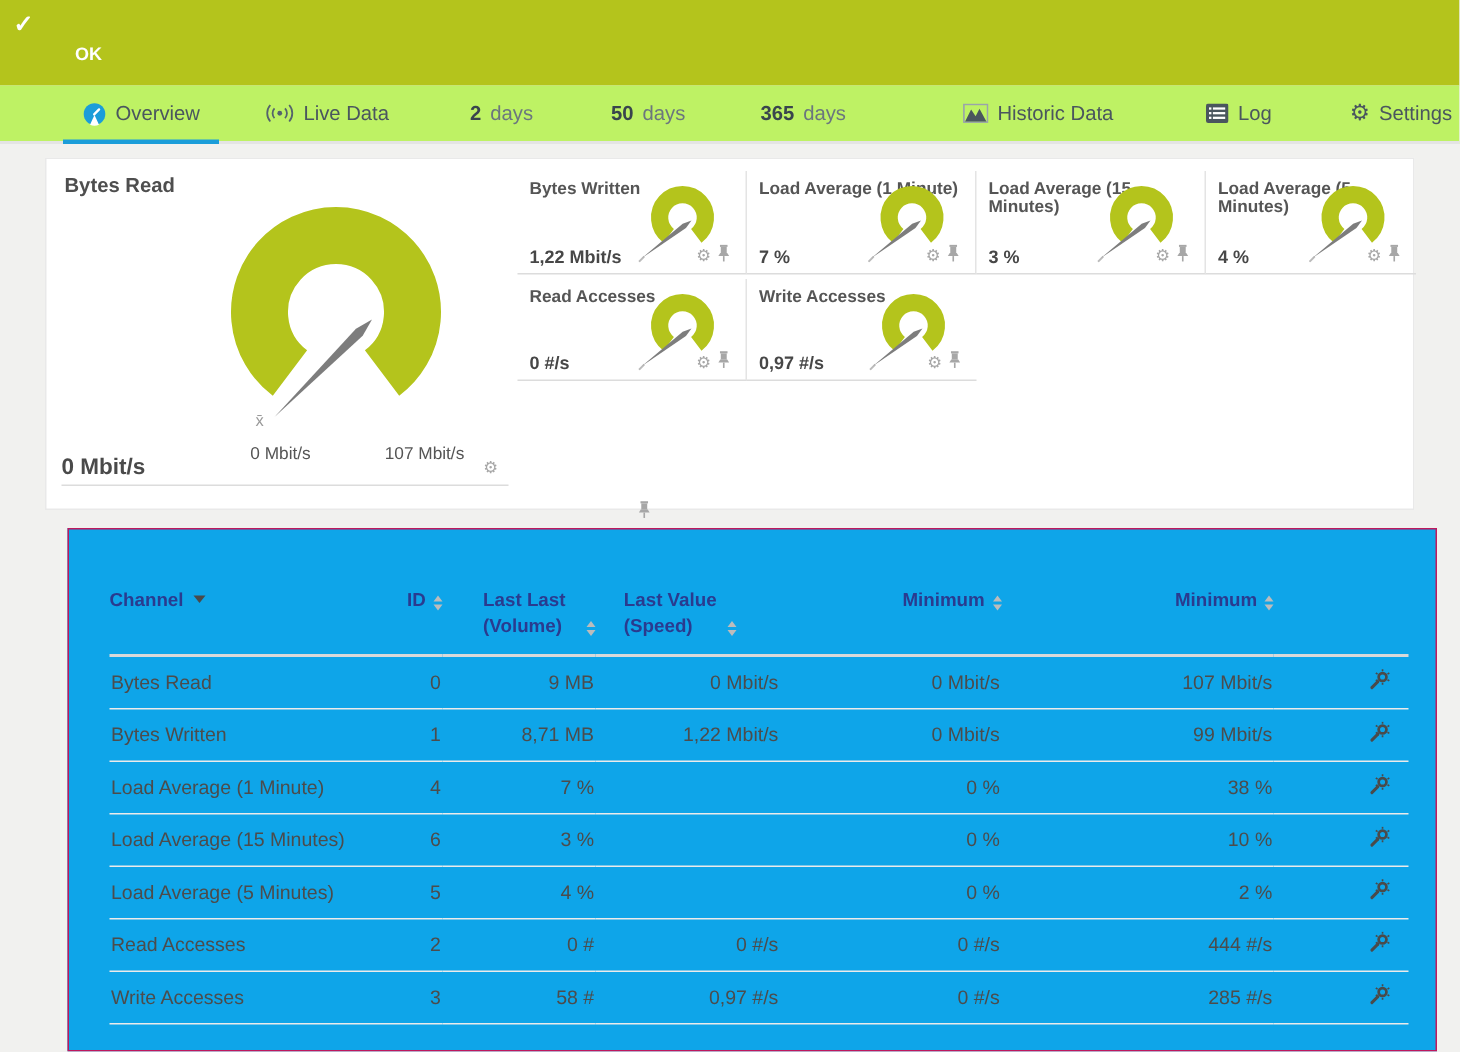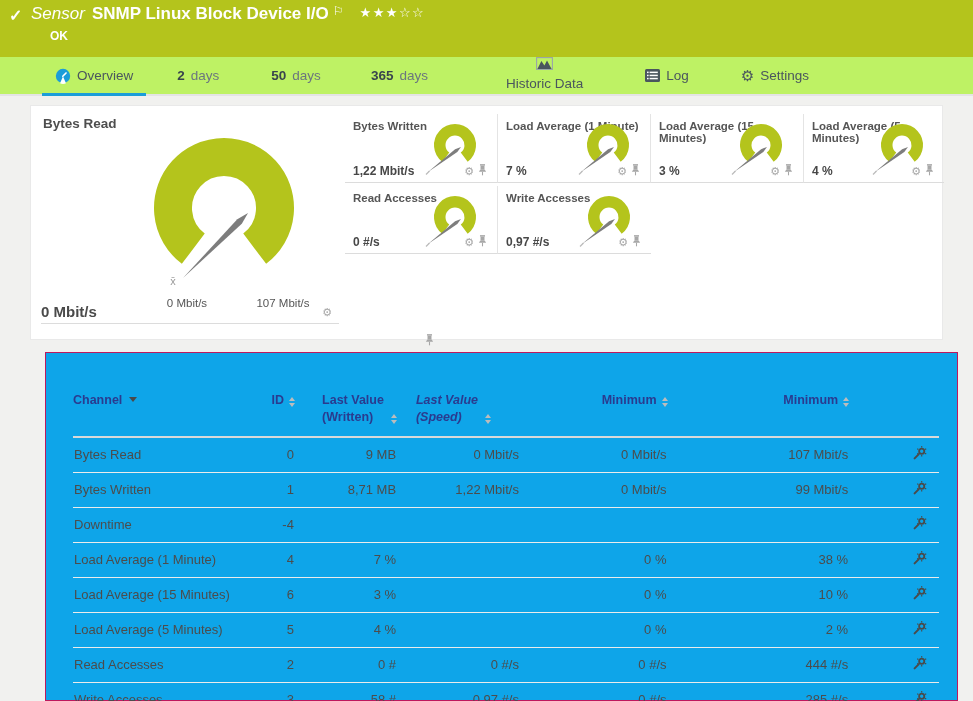--- a/index.html
+++ b/index.html
@@ -69,50 +69,61 @@
   td.iconcell{text-align:right;padding-right:12px}
   tbody tr:first-child td{border-top:none}
   tbody tr:last-child td{border-bottom:1px solid #ebebeb}
   .chset{display:inline-block;cursor:pointer}
 </style>
 </head>
 <body>
 
 <header class="sensor-header">
   <span class="check">✓</span>
-  <div class="title-line">
-    <span class="sensor-kind">Sensor</span><span class="sensor-title">SNMP Linux Block Device I/O</span><span class="flag">⚐</span><span class="stars"><span>★</span><span>★</span><span>★</span><span>☆</span><span>☆</span></span>
-  </div>
   <div class="status-line">OK</div>
 </header>
 
 <nav class="tab-bar">
     <div class="tab active" style="margin-right: 18px;">
       <span class="t-icon">
         <svg width="16" height="16" viewBox="0 0 16 16">
           <circle cx="8" cy="8" r="7.2" fill="#1b9dd9"></circle>
           <path d="M8 8.6 L5 15.2 A7.2 7.2 0 0 0 11 15.2 Z" fill="#fff"></path>
           <rect x="7.2" y="2.9" width="1.6" height="6.2" rx="0.8" fill="#fff" transform="rotate(45 8 8)"></rect>
         </svg>
       </span>
       <span class="lbl">Overview</span>
     </div>
+    <div class="tab" style="margin-right: 28px;">
+      <span class="t-icon">
+        <svg width="19" height="13" viewBox="0 0 19 13">
+          <g fill="none" stroke="#55636c" stroke-width="1.2">
+            <path d="M6 3.3 A4.6 4.6 0 0 0 6 9.7"></path>
+            <path d="M3.2 1 A8.4 8.4 0 0 0 3.2 12"></path>
+            <path d="M13 3.3 A4.6 4.6 0 0 1 13 9.7"></path>
+            <path d="M15.8 1 A8.4 8.4 0 0 1 15.8 12"></path>
+          </g>
+          <circle cx="9.5" cy="6.5" r="1.6" fill="#55636c"></circle>
+        </svg>
+      </span>
+      <span class="lbl">Live Data</span>
+    </div>
     <div class="tab" style="margin-right: 26px;">
       <span class="num">2</span>
       <span class="lbl-light">days</span>
     </div>
     <div class="tab" style="margin-right: 24px;">
       <span class="num">50</span>
       <span class="lbl-light">days</span>
     </div>
     <div class="tab" style="margin-right: 52px;">
       <span class="num">365</span>
       <span class="lbl-light">days</span>
     </div>
-    <div class="tab" style="margin-right: 36px; flex-direction: column;">
+    <div class="tab" style="margin-right: 36px;">
       <span class="t-icon">
         <svg width="17" height="13" viewBox="0 0 17 13">
           <rect x="0.6" y="0.6" width="15.8" height="11.8" fill="none" stroke="#9aa4aa" stroke-width="1.1"></rect>
           <path d="M1.4 12 L5.4 4 L8.4 8.5 L11 3.5 L15.6 12 Z" fill="#4a565e"></path>
         </svg>
       </span>
       <span class="lbl">Historic Data</span>
     </div>
     <div class="tab" style="margin-right: 26px;">
       <span class="t-icon">
@@ -296,25 +307,25 @@
         <col style="width:176px">
         <col style="width:87px">
     </colgroup>
     <thead>
         <tr>
           <th class="left"><span class="th-lbl">Channel</span><span class="caret"></span></th>
           <th><span class="th-lbl">ID</span><span class="sort">
               <i class="s-up"></i>
               <i class="s-dn"></i>
             </span></th>
-          <th><span class="th-lbl wrapped">Last Value (Written)</span><span class="sort">
+          <th><span class="th-lbl wrapped">Last Last (Volume)</span><span class="sort">
               <i class="s-up"></i>
               <i class="s-dn"></i>
             </span></th>
-          <th style="padding-right: 29px; font-style: italic;"><span class="th-lbl wrapped">Last Value (Speed)</span><span class="sort">
+          <th style="padding-right: 29px;"><span class="th-lbl wrapped">Last Value (Speed)</span><span class="sort">
               <i class="s-up"></i>
               <i class="s-dn"></i>
             </span></th>
           <th><span class="th-lbl">Minimum</span><span class="sort">
               <i class="s-up"></i>
               <i class="s-dn"></i>
             </span></th>
           <th><span class="th-lbl">Minimum</span><span class="sort">
               <i class="s-up"></i>
               <i class="s-dn"></i>
@@ -361,42 +372,20 @@
                     <line x1="12" y1="7.2" x2="13.2" y2="7.9"></line>
                     <line x1="8.7" y1="9.1" x2="8.7" y2="10.5"></line>
                     <line x1="5.4" y1="7.2" x2="4.2" y2="7.9"></line>
                     <line x1="5.4" y1="3.4" x2="4.2" y2="2.7"></line>
                   </g>
                 </g>
                 <line x1="1.6" y1="12.4" x2="5.6" y2="8.4" stroke="#4a4a4a" stroke-width="2" stroke-linecap="round"></line>
               </svg></span></td>
         </tr>
         <tr>
-          <td class="left">Downtime</td>
-          <td>-4</td>
-          <td></td>
-          <td></td>
-          <td></td>
-          <td></td>
-          <td class="iconcell"><span class="chset"><svg width="14" height="14" viewBox="0 0 14 14">
-                <g stroke="#4a4a4a" fill="none">
-                  <circle cx="8.7" cy="5.3" r="2.6" stroke-width="1.8"></circle>
-                  <g stroke-width="1.1">
-                    <line x1="8.7" y1="1.5" x2="8.7" y2="0.1"></line>
-                    <line x1="12" y1="3.4" x2="13.2" y2="2.7"></line>
-                    <line x1="12" y1="7.2" x2="13.2" y2="7.9"></line>
-                    <line x1="8.7" y1="9.1" x2="8.7" y2="10.5"></line>
-                    <line x1="5.4" y1="7.2" x2="4.2" y2="7.9"></line>
-                    <line x1="5.4" y1="3.4" x2="4.2" y2="2.7"></line>
-                  </g>
-                </g>
-                <line x1="1.6" y1="12.4" x2="5.6" y2="8.4" stroke="#4a4a4a" stroke-width="2" stroke-linecap="round"></line>
-              </svg></span></td>
-        </tr>
-        <tr>
           <td class="left">Load Average (1 Minute)</td>
           <td>4</td>
           <td>7 %</td>
           <td></td>
           <td>0 %</td>
           <td>38 %</td>
           <td class="iconcell"><span class="chset"><svg width="14" height="14" viewBox="0 0 14 14">
                 <g stroke="#4a4a4a" fill="none">
                   <circle cx="8.7" cy="5.3" r="2.6" stroke-width="1.8"></circle>
                   <g stroke-width="1.1">

